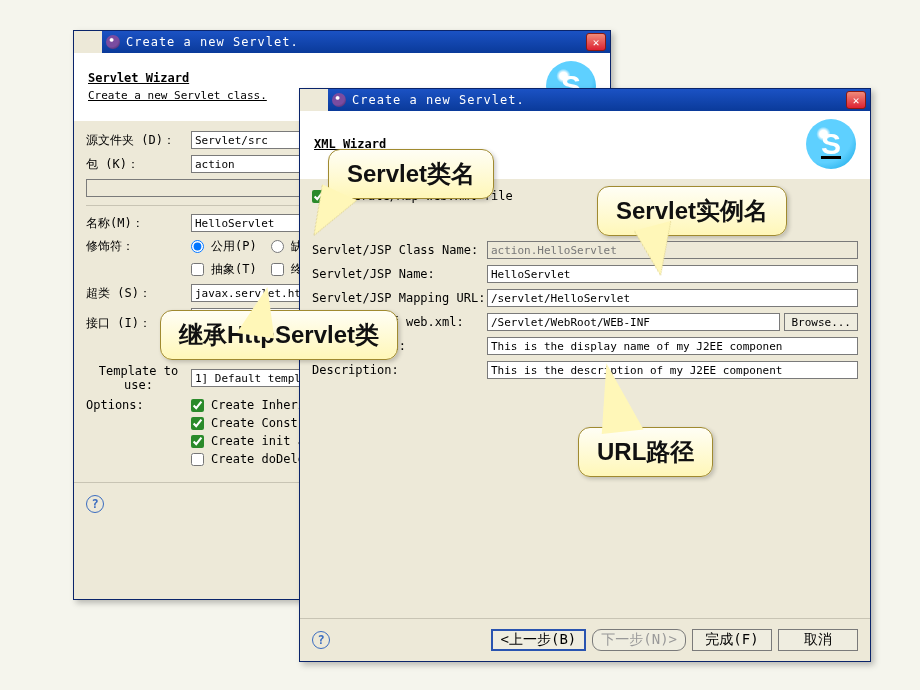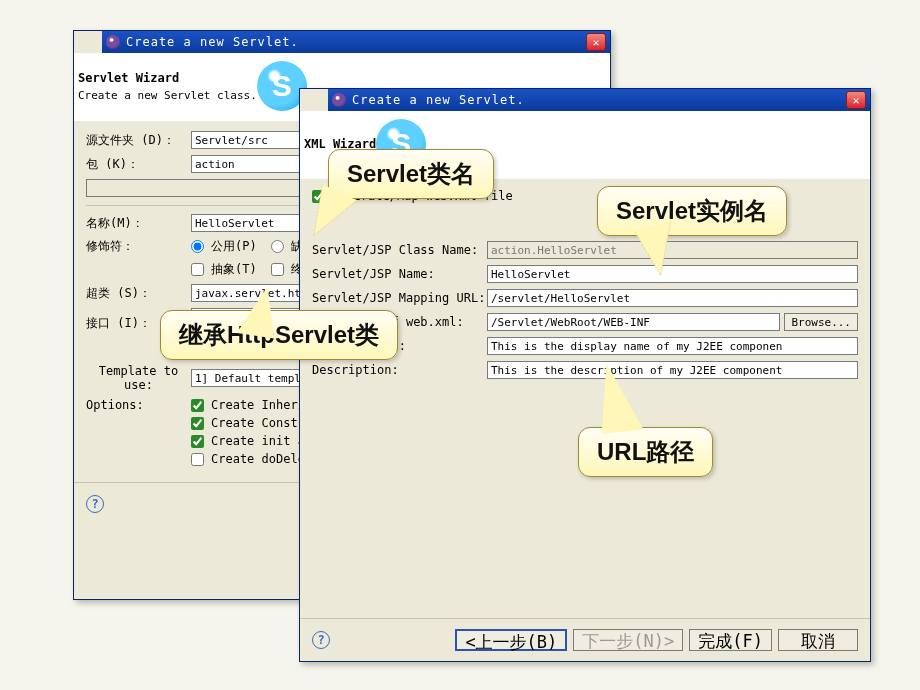--- a/index.html
+++ b/index.html
@@ -45,23 +45,25 @@
   width: 20px; height: 18px;
   background: linear-gradient(to bottom,#f08b7a,#d23);
   border: 1px solid #8a1a12;
   border-radius: 3px;
   display: flex; align-items: center; justify-content: center;
   color:#fff; font-weight: bold; font-size: 11px;
 }
 
 .header-panel {
   background: #fff;
-  padding: 8px 14px 10px 4px;
+  padding: 8px 14px 10px 14px;
   display: flex;
+  justify-content: space-between;
   align-items: center;
+  text-decoration: underline;
 }
 .header-panel .wiz-title { font-weight: bold; font-family: "SimSun", monospace; }
 .header-panel .wiz-desc { font-family: "SimSun", monospace; margin-top: 4px; font-size: 11px; }
 .header-icon {
   width: 50px; height: 50px;
   border-radius: 50%;
   background: radial-gradient(circle at 35% 30%, #fff 0 8%, #5ed0ff 15% 60%, #0aa0e0 100%);
   display:flex; align-items:center; justify-content:center;
   color:#fff; font-weight:bold; font-size:30px; font-family: Arial, sans-serif;
 }
@@ -98,24 +100,24 @@
 }
 .help-icon {
   width:18px; height:18px; border-radius:50%;
   border:1px solid #3a6cc0;
   display:flex; align-items:center; justify-content:center;
   color:#3a6cc0; font-weight:bold; font-size:12px;
 }
 .btn {
   min-width:80px; height:22px; padding:0 8px;
   border:1px solid #7a7a7a; background:#efede0;
-  font-family:"SimSun",monospace; font-size:17px;
+  font-family:"SimSun",monospace; font-size:14px;
 }
 .btn.default { border:2px solid #2a54b0; }
-.btn.disabled { color:#999; }
+.btn.disabled { color:#999;border-radius:9px; }
 
 .browse-btn {
   height:18px; border:1px solid #7a7a7a; background:#efede0;
   font-family:"SimSun",monospace; font-size:11px; padding:0 6px;
 }
 
 
 .callout {
   position:absolute;
   background: linear-gradient(to bottom, #fffef5, #fff7b8);

